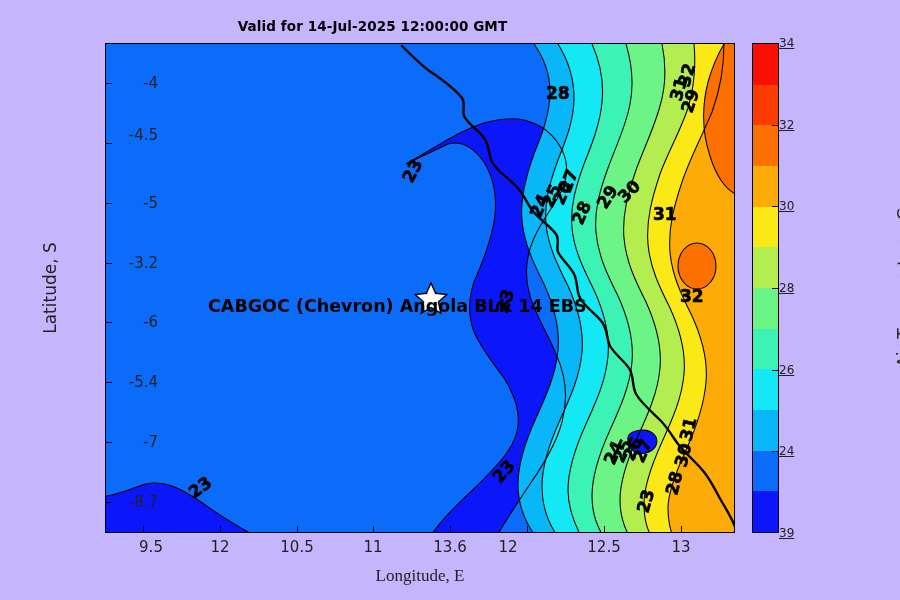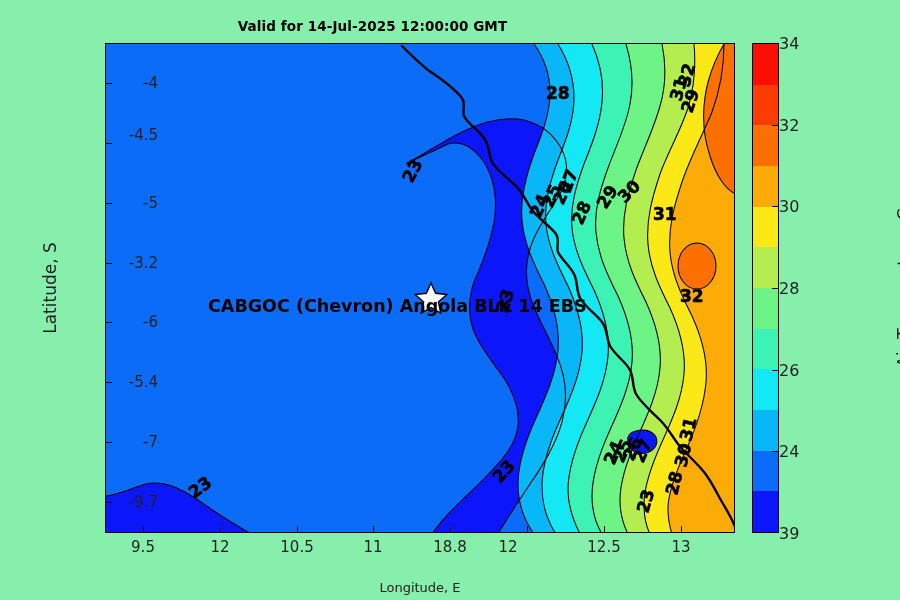--- a/index.html
+++ b/index.html
@@ -1,45 +1,45 @@
 <!DOCTYPE html>
 <html><head>
 <meta charset="utf-8">
 <style>
   html,body{margin:0;padding:0;background:#ffffff;}
   body{width:900px;height:600px;overflow:hidden;
        font-family:"DejaVu Sans","Liberation Sans",sans-serif;}
-  #root{position:relative;width:900px;height:600px;background:#86efac;}
+  #root{position:relative;width:900px;height:600px;background:#c4b5fd;}
 
   .ttl{position:absolute;left:0;top:18px;width:745px;text-align:center;
        font-size:13.5px;font-weight:bold;color:#000;letter-spacing:.1px;}
 
   .plotbox{position:absolute;left:105px;top:43px;width:630px;height:490px;
            border:1.4px solid #000;box-sizing:border-box;overflow:hidden;background:#0033ff;}
   svg.map{position:absolute;left:0;top:0;width:630px;height:490px;display:block;}
 
   .ytick{position:absolute;right:742px;text-align:right;font-size:15px;color:#222;
          transform:translateY(-50%);white-space:nowrap;}
   .ytickmark{position:absolute;width:7px;height:1.4px;background:#000;}
   .xtick{position:absolute;top:538px;font-size:15px;color:#222;
          transform:translateX(-50%);white-space:nowrap;}
   .xtickmark{position:absolute;width:1.4px;height:7px;background:#000;}
 
   .ylab{position:absolute;left:-2px;top:50%;font-size:17px;color:#222;
         transform:translateY(-50%) rotate(-90deg);transform-origin:center center;
         white-space:nowrap;}
   .ylabwrap{position:absolute;left:6px;top:43px;width:28px;height:490px;}
-  .xlab{position:absolute;left:105px;top:580px;width:630px;text-align:center;
-        font-size:13px;color:#222;}
+  .xlab{position:absolute;left:105px;top:566px;width:630px;text-align:center;
+        font-size:17px;color:#222;font-family:Liberation Serif, serif;}
 
   .cbar{position:absolute;left:752px;top:43px;width:27px;height:490px;
         border:1.4px solid #000;box-sizing:border-box;overflow:hidden;}
   .cband{width:100%;}
-  .cbtick{position:absolute;left:779px;font-size:16px;color:#222;
-          transform:translateY(-50%);white-space:nowrap;}
+  .cbtick{position:absolute;left:779px;font-size:12px;color:#222;
+          transform:translateY(-50%);white-space:nowrap;text-decoration:underline;}
   .cbtickmark{position:absolute;left:772px;width:7px;height:1.4px;background:#000;}
   .cblabwrap{position:absolute;left:826px;top:43px;width:30px;height:490px;}
   .cblab{position:absolute;left:-2px;top:50%;font-size:17px;color:#222;
          transform:translateY(-50%) rotate(-90deg);transform-origin:center center;
          white-space:nowrap;}
 
   .stationtext{font-family:"DejaVu Sans","Liberation Sans",sans-serif;
                font-size:17.5px;font-weight:bold;fill:#000;}
   .clabel{font-family:"DejaVu Sans","Liberation Sans",sans-serif;
           font-size:17px;font-weight:bold;fill:#000;stroke:#000;stroke-width:.6px;}
@@ -191,42 +191,42 @@
   </div>
 
   <div>
     <div class="ytick" style="top:83px">-4</div>
     <div class="ytick" style="top:135px">-4.5</div>
     <div class="ytick" style="top:203px">-5</div>
     <div class="ytick" style="top:263px">-3.2</div>
     <div class="ytick" style="top:322px">-6</div>
     <div class="ytick" style="top:382px">-5.4</div>
     <div class="ytick" style="top:442px">-7</div>
-    <div class="ytick" style="top:502px">-9.7</div>
+    <div class="ytick" style="top:502px">-8.7</div>
 
     <div class="ytickmark" style="left:105px;top:83px"></div>
     <div class="ytickmark" style="left:105px;top:143px"></div>
     <div class="ytickmark" style="left:105px;top:203px"></div>
     <div class="ytickmark" style="left:105px;top:263px"></div>
     <div class="ytickmark" style="left:105px;top:322px"></div>
     <div class="ytickmark" style="left:105px;top:382px"></div>
     <div class="ytickmark" style="left:105px;top:442px"></div>
     <div class="ytickmark" style="left:105px;top:502px"></div>
   </div>
 
   <div class="ylabwrap">
     <div class="ylab">Latitude, S</div>
   </div>
 
   <div>
-    <div class="xtick" style="left:143px">9.5</div>
+    <div class="xtick" style="left:151px">9.5</div>
     <div class="xtick" style="left:220px">12</div>
     <div class="xtick" style="left:297px">10.5</div>
     <div class="xtick" style="left:373px">11</div>
-    <div class="xtick" style="left:450px">18.8</div>
+    <div class="xtick" style="left:450px">13.6</div>
     <div class="xtick" style="left:508px">12</div>
     <div class="xtick" style="left:604px">12.5</div>
     <div class="xtick" style="left:681px">13</div>
 
     <div class="xtickmark" style="left:143px;top:526px"></div>
     <div class="xtickmark" style="left:220px;top:526px"></div>
     <div class="xtickmark" style="left:297px;top:526px"></div>
     <div class="xtickmark" style="left:373px;top:526px"></div>
     <div class="xtickmark" style="left:450px;top:526px"></div>
     <div class="xtickmark" style="left:527px;top:526px"></div>

